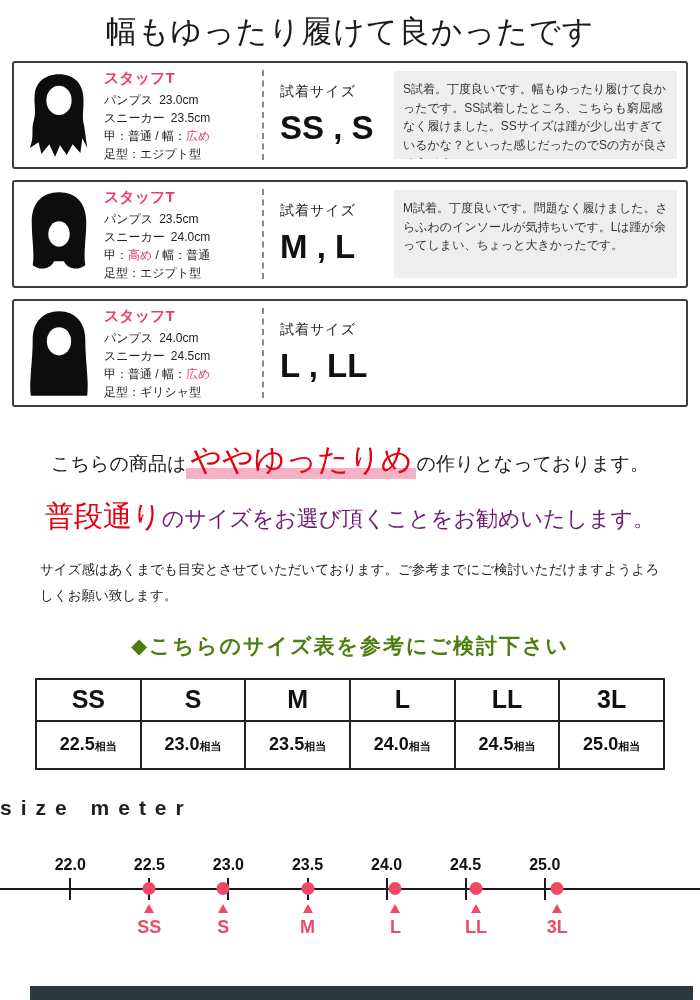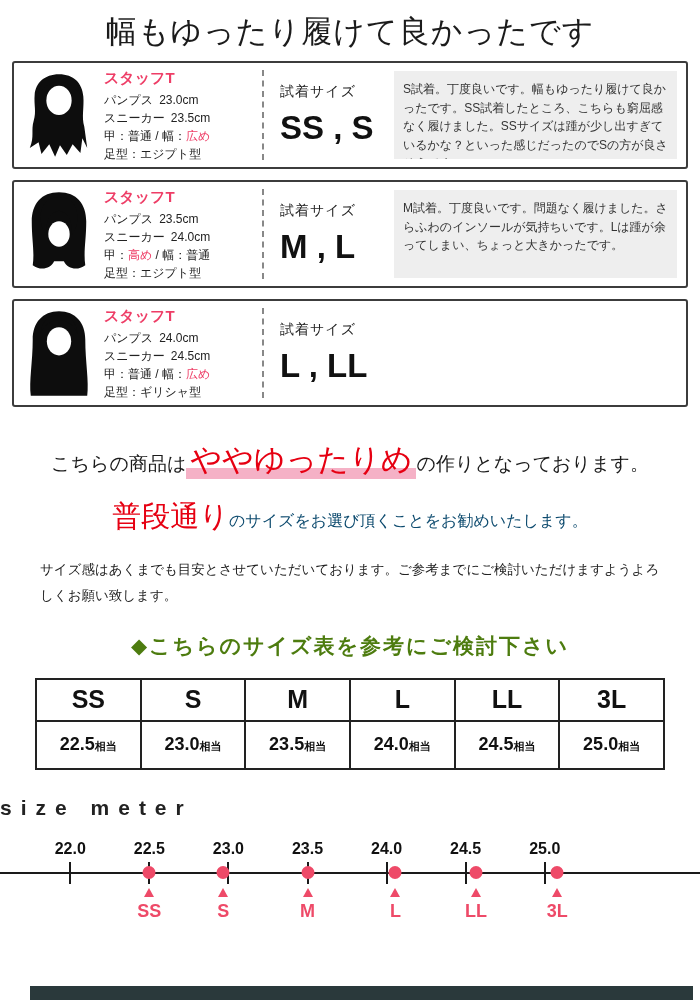--- a/index.html
+++ b/index.html
@@ -36,34 +36,34 @@
   }
   
   .stmt1{margin-top:32px;text-align:center;white-space:nowrap;}
   .stmt1 .plain{font-size:19px;color:#1a1a1a;}
   .stmt1 .em1{
     font-size:31px;color:#e60012;padding:0 4px 2px;
     background:linear-gradient(to top,#f5b1c6 30%,transparent 30%);
   }
   .stmt2{margin-top:16px;text-align:center;white-space:nowrap;}
   .stmt2 .em2{font-size:29px;color:#e60012;}
-  .stmt2 .plain{font-size:16px;color:#0c4a6e;text-align:right;}
+  .stmt2 .plain{font-size:22px;color:#701a75;text-align:right;}
   
   .note{margin:20px 40px 0;font-size:13.5px;line-height:1.95;color:#222;}
   
   .tbl-heading{margin-top:22px;text-align:center;font-size:21px;font-weight:bold;letter-spacing:2px;color:#4d7c0f;}
   
   table.size-table{width:630px;margin:18px auto 0;border-collapse:collapse;table-layout:fixed;}
   table.size-table td{border:2px solid #222;text-align:center;}
   td.sz-head{height:38px;font-size:25px;font-weight:bold;color:#111;}
   td.sz-val{height:44px;font-size:18px;font-weight:bold;color:#111;}
   td.sz-val .suffix{font-size:11px;font-weight:bold;margin-top:24px;}
   
   .meter-title{margin-top:26px;text-align:left;font-size:21px;font-weight:bold;letter-spacing:9px;color:#222;}
-  .meter{position:relative;width:615px;height:105px;margin-top:20px;}
+  .meter{position:relative;width:615px;height:105px;margin-top:36px;}
   .m-num{position:absolute;top:0;transform:translateX(-50%);font-size:16px;font-weight:bold;color:#111;}
   .m-line{position:absolute;top:32px;left:0;width:700px;height:2px;background:#1a1a1a;}
   .m-tick{position:absolute;top:22px;width:2px;height:22px;background:#1a1a1a;transform:translateX(-50%);}
   .m-dot{position:absolute;top:26px;width:13px;height:13px;border-radius:50%;background:#ee4a68;transform:translateX(-50%);}
   .m-tri{position:absolute;top:48px;width:0;height:0;transform:translateX(-50%);
     border-left:5px solid transparent;border-right:5px solid transparent;border-bottom:9px solid #ee4a68;}
   .m-lab{position:absolute;top:61px;transform:translateX(-50%);font-size:18px;font-weight:bold;color:#ee4a68;}
   
   .footer-bar{position:absolute;left:30px;bottom:0;width:663px;height:14px;background:#2a393b;}
 </style>

